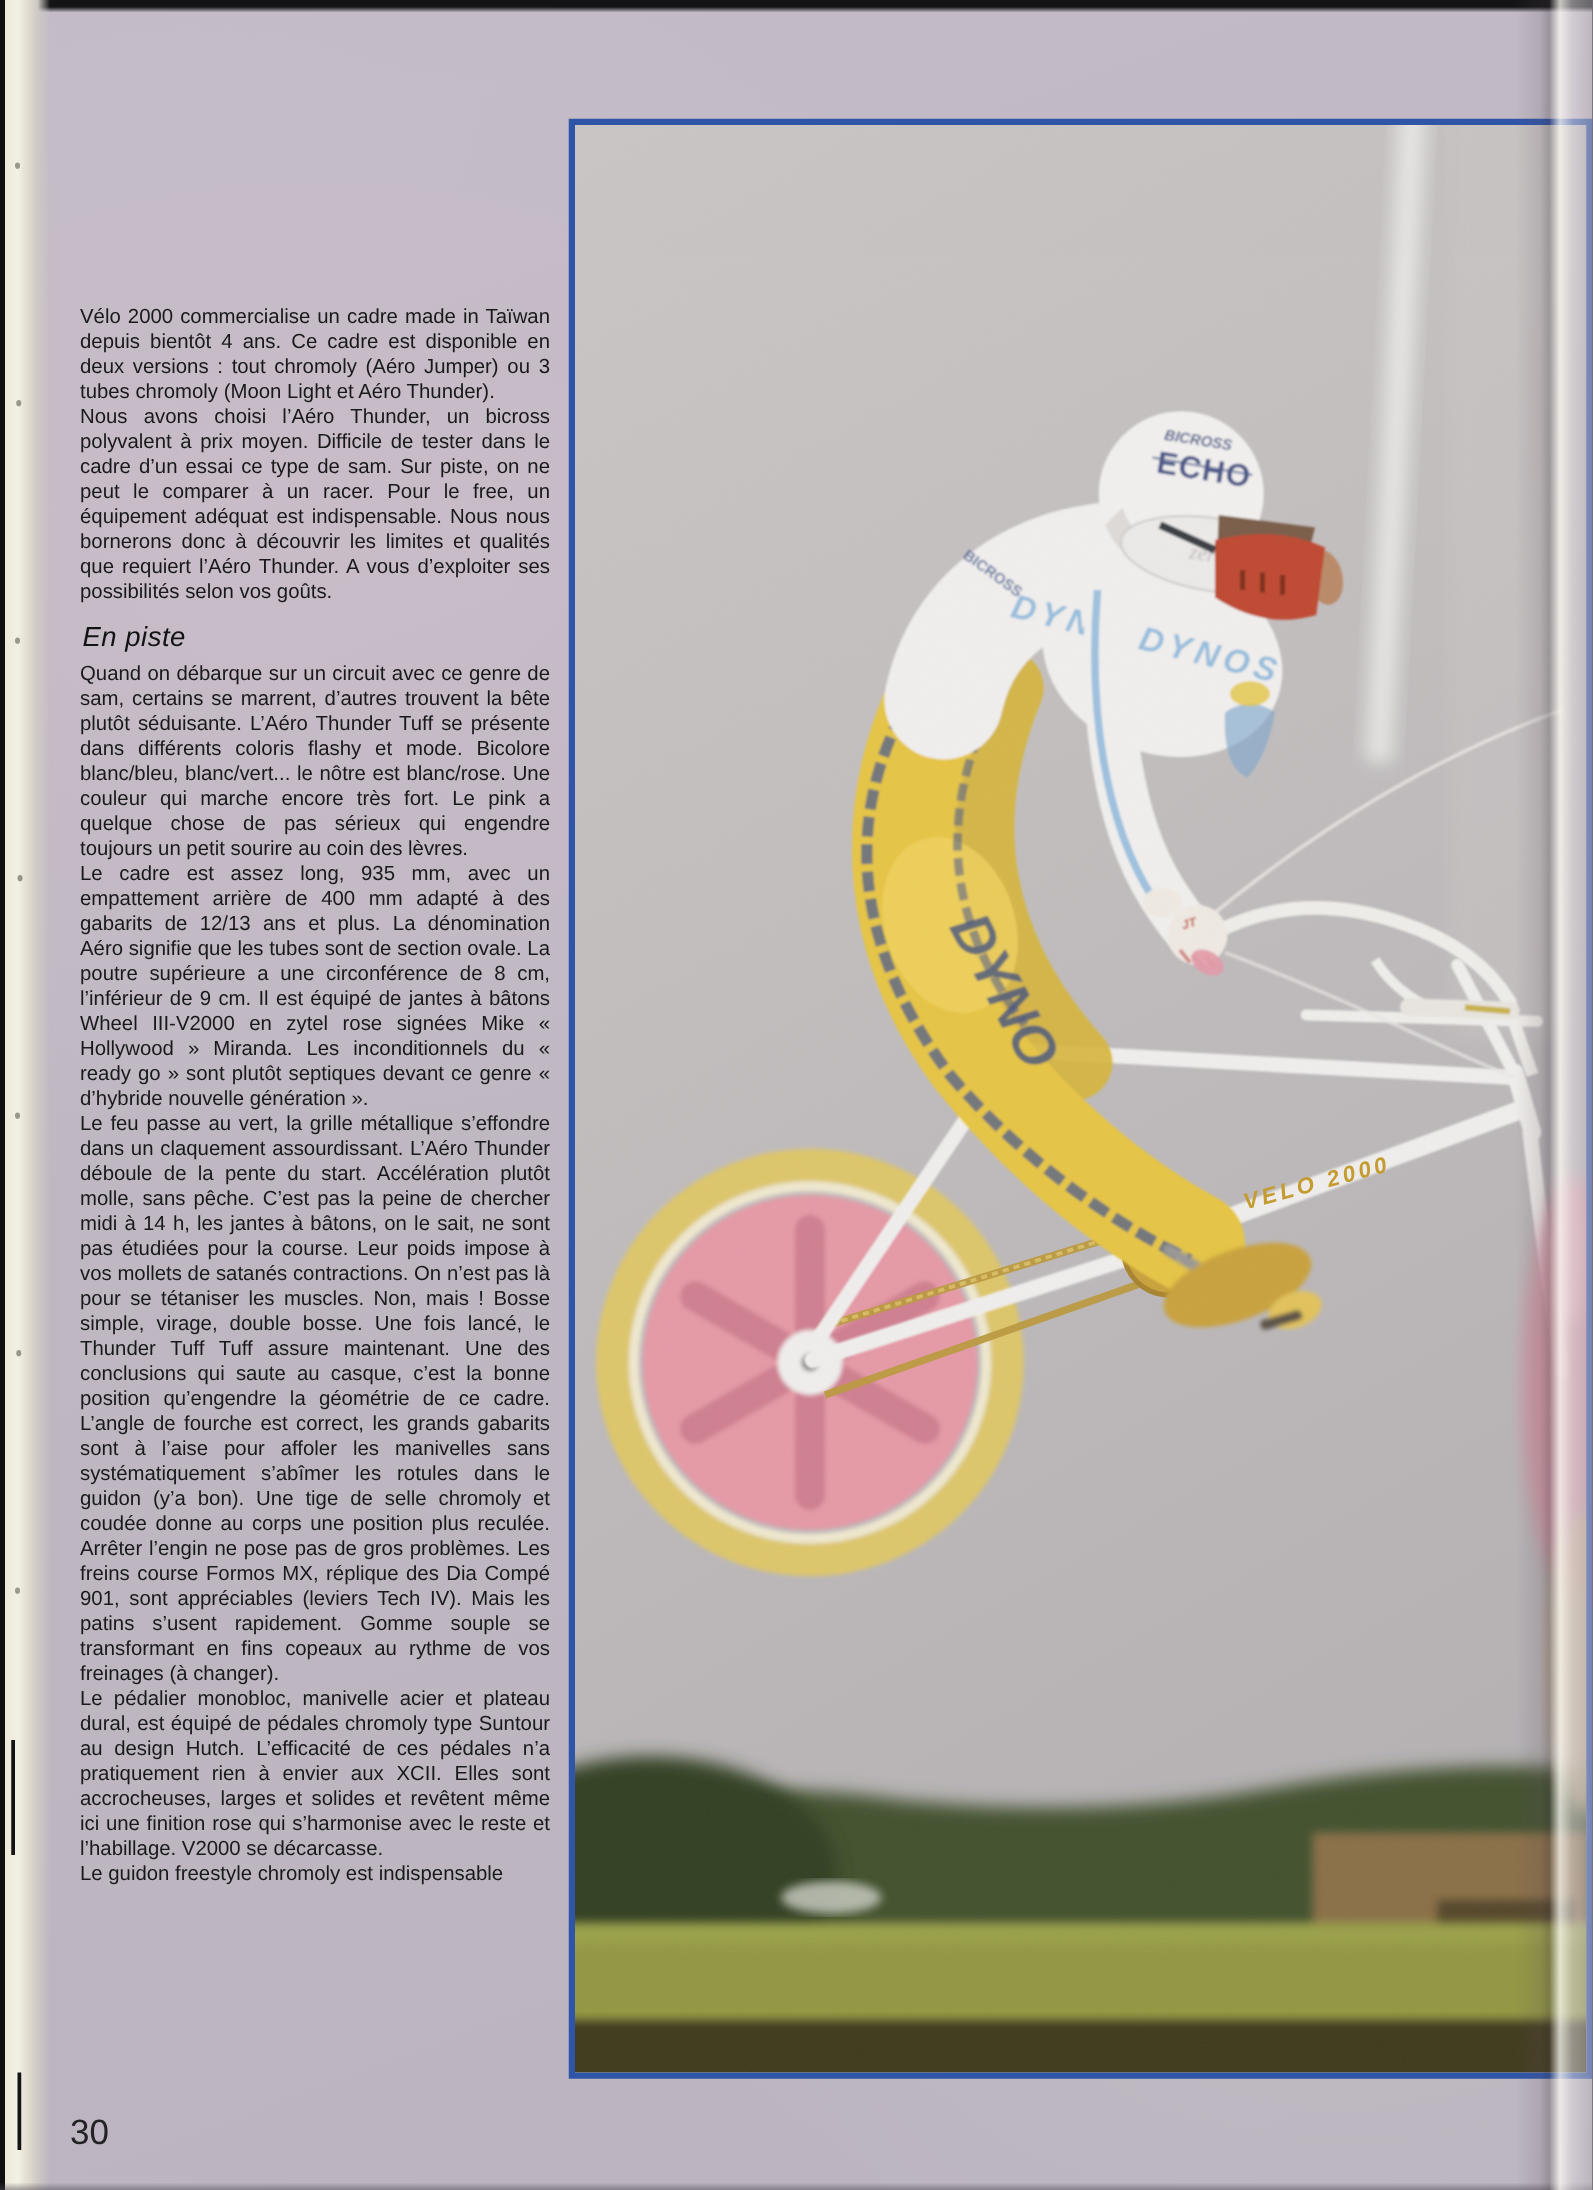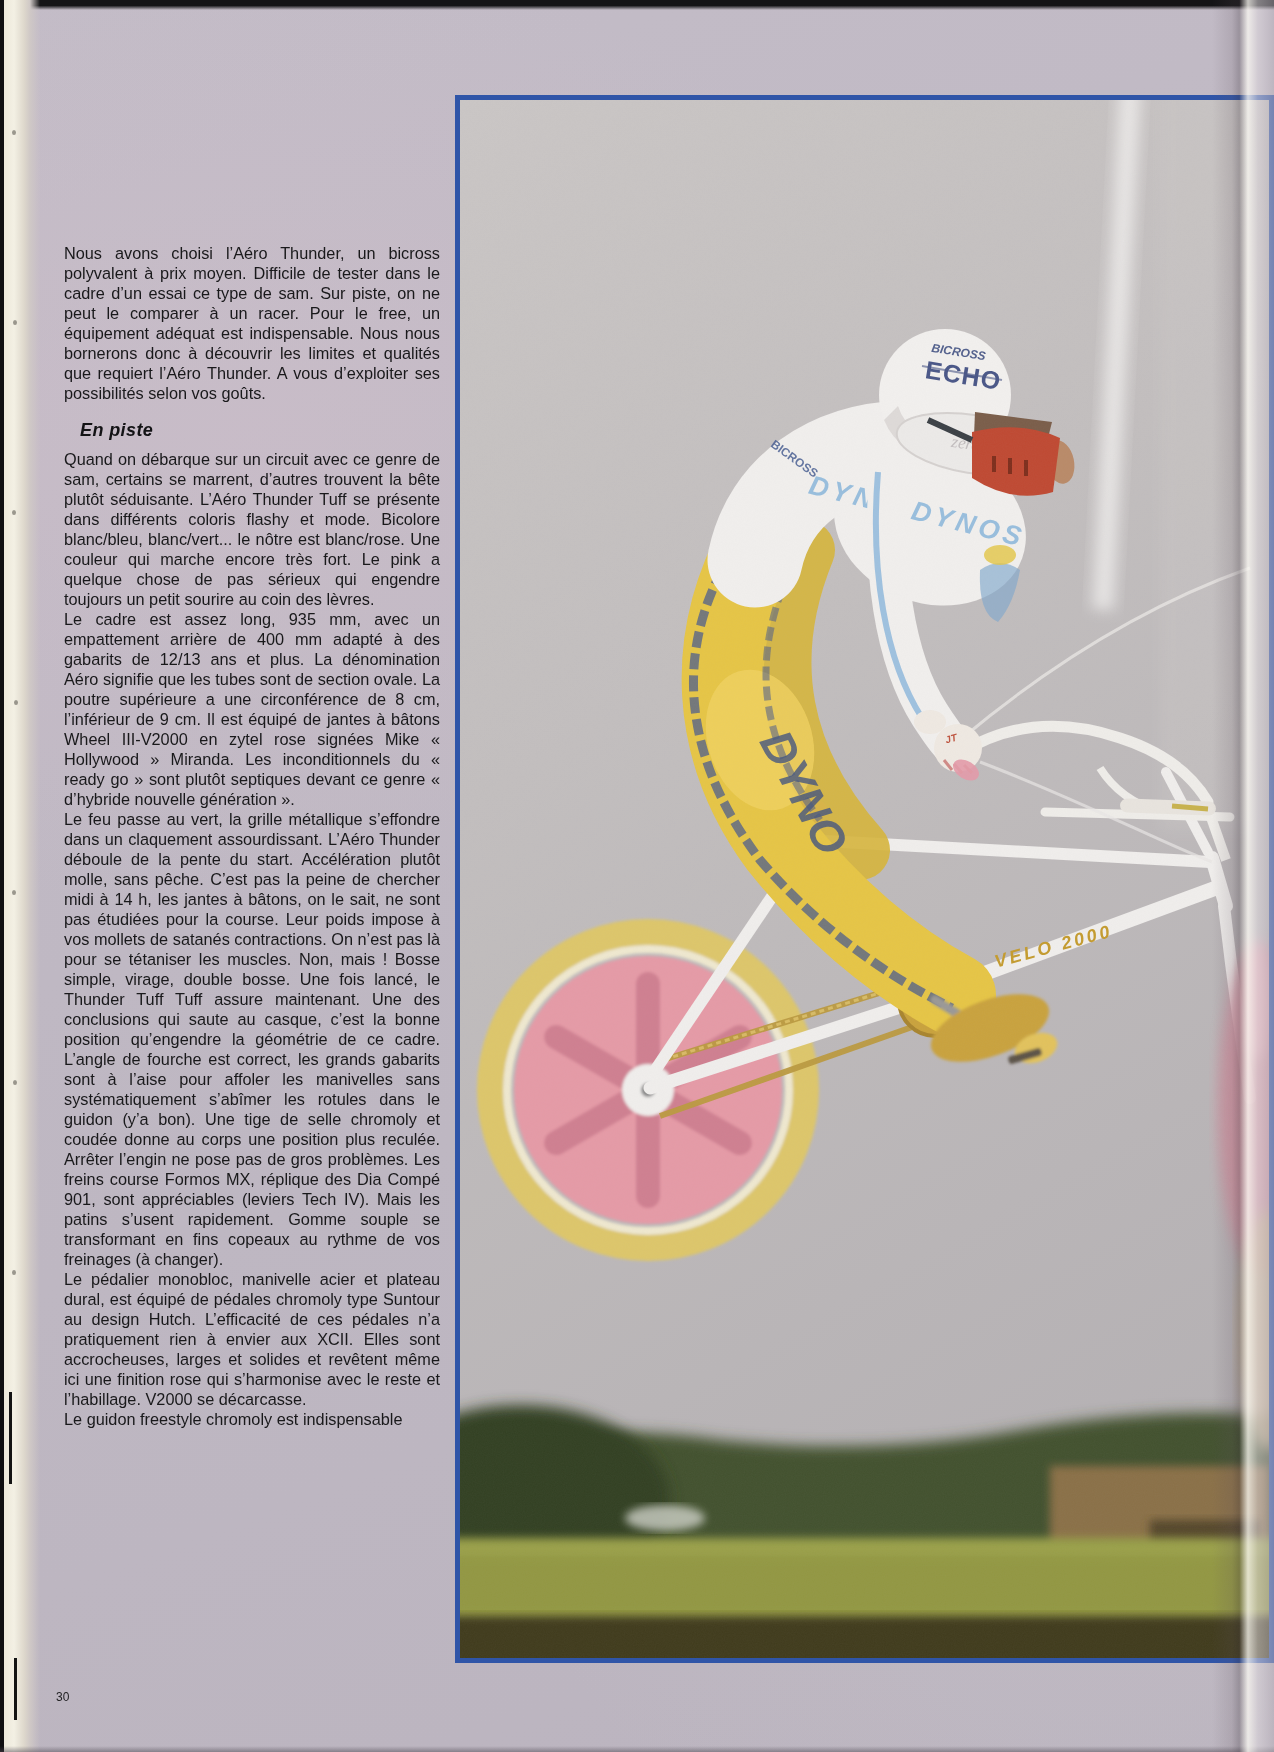--- a/index.html
+++ b/index.html
@@ -22,36 +22,37 @@
   .edge-bottom{position:absolute;left:0;bottom:0;width:100%;height:6px;
     background:linear-gradient(0deg,rgba(80,74,84,.5),rgba(0,0,0,0));z-index:6;}
   
   .page-curl{position:absolute;top:0;left:1212px;width:62px;height:100%;z-index:8;pointer-events:none;
     background:linear-gradient(90deg,rgba(0,0,0,0) 0%,rgba(92,78,90,.16) 32%,rgba(62,52,62,.30) 44%,
       rgba(250,248,242,.78) 58%,rgba(222,216,221,.55) 74%,rgba(184,177,187,.5) 100%);}
   
   .textcol{position:absolute;left:64px;top:243px;width:376px;z-index:3;
     color:#19191b;font-size:16.3px;line-height:20px;text-align:justify;}
   .textcol p{margin:0;}
-  .heading{font-size:18px;line-height:26px;font-weight:bold;font-style:italic;
-    margin:14px 0 6px 16px;letter-spacing:.4px;color:#131315;}
-  .pageno{position:absolute;left:56px;top:1690px;font-size:12px;color:#232325;z-index:3;}
+  .heading{font-size:22px;line-height:26px;font-weight:normal;font-style:italic;
+    margin:14px 0 6px 2px;letter-spacing:.4px;color:#131315;}
+  .pageno{position:absolute;left:56px;top:1690px;font-size:28px;color:#232325;z-index:3;}
   
   .photo{position:absolute;left:455px;top:95px;width:819px;height:1568px;
     box-sizing:border-box;border:5px solid #2f55a8;overflow:hidden;z-index:2;
     background:linear-gradient(150deg,#cac6c5 0%,#c2bebe 35%,#b9b5b7 70%,#b2aeb1 100%);}
   .photo svg{position:absolute;left:0;top:0;display:block;}
 </style>
 </head>
 <body>
 
 <div class="scan">
   <div class="page"></div>
 
   <div class="textcol">
+    <p>Vélo 2000 commercialise un cadre made in Taïwan depuis bientôt 4 ans. Ce cadre est disponible en deux versions : tout chromoly (Aéro Jumper) ou 3 tubes chromoly (Moon Light et Aéro Thunder).</p>
     <p>Nous avons choisi l’Aéro Thunder, un bicross polyvalent à prix moyen. Difficile de tester dans le cadre d’un essai ce type de sam. Sur piste, on ne peut le comparer à un racer. Pour le free, un équipement adéquat est indispensable. Nous nous bornerons donc à découvrir les limites et qualités que requiert l’Aéro Thunder. A vous d’exploiter ses possibilités selon vos goûts.</p>
     <h2 class="heading">En piste</h2>
     <p>Quand on débarque sur un circuit avec ce genre de sam, certains se marrent, d’autres trouvent la bête plutôt séduisante. L’Aéro Thunder Tuff se présente dans différents coloris flashy et mode. Bicolore blanc/bleu, blanc/vert... le nôtre est blanc/rose. Une couleur qui marche encore très fort. Le pink a quelque chose de pas sérieux qui engendre toujours un petit sourire au coin des lèvres.</p>
     <p>Le cadre est assez long, 935 mm, avec un empattement arrière de 400 mm adapté à des gabarits de 12/13 ans et plus. La dénomination Aéro signifie que les tubes sont de section ovale. La poutre supérieure a une circonférence de 8 cm, l’inférieur de 9 cm. Il est équipé de jantes à bâtons Wheel III-V2000 en zytel rose signées Mike « Hollywood » Miranda. Les inconditionnels du « ready go » sont plutôt septiques devant ce genre « d’hybride nouvelle génération ».</p>
     <p>Le feu passe au vert, la grille métallique s’effondre dans un claquement assourdissant. L’Aéro Thunder déboule de la pente du start. Accélération plutôt molle, sans pêche. C’est pas la peine de chercher midi à 14 h, les jantes à bâtons, on le sait, ne sont pas étudiées pour la course. Leur poids impose à vos mollets de satanés contractions. On n’est pas là pour se tétaniser les muscles. Non, mais ! Bosse simple, virage, double bosse. Une fois lancé, le Thunder Tuff Tuff assure maintenant. Une des conclusions qui saute au casque, c’est la bonne position qu’engendre la géométrie de ce cadre. L’angle de fourche est correct, les grands gabarits sont à l’aise pour affoler les manivelles sans systématiquement s’abîmer les rotules dans le guidon (y’a bon). Une tige de selle chromoly et coudée donne au corps une position plus reculée. Arrêter l’engin ne pose pas de gros problèmes. Les freins course Formos MX, réplique des Dia Compé 901, sont appréciables (leviers Tech IV). Mais les patins s’usent rapidement. Gomme souple se transformant en fins copeaux au rythme de vos freinages (à changer).</p>
     <p>Le pédalier monobloc, manivelle acier et plateau dural, est équipé de pédales chromoly type Suntour au design Hutch. L’efficacité de ces pédales n’a pratiquement rien à envier aux XCII. Elles sont accrocheuses, larges et solides et revêtent même ici une finition rose qui s’harmonise avec le reste et l’habillage. V2000 se décarcasse.</p>
     <p>Le guidon freestyle chromoly est indispensable</p>
   </div>
 
   <div class="pageno">30</div>

